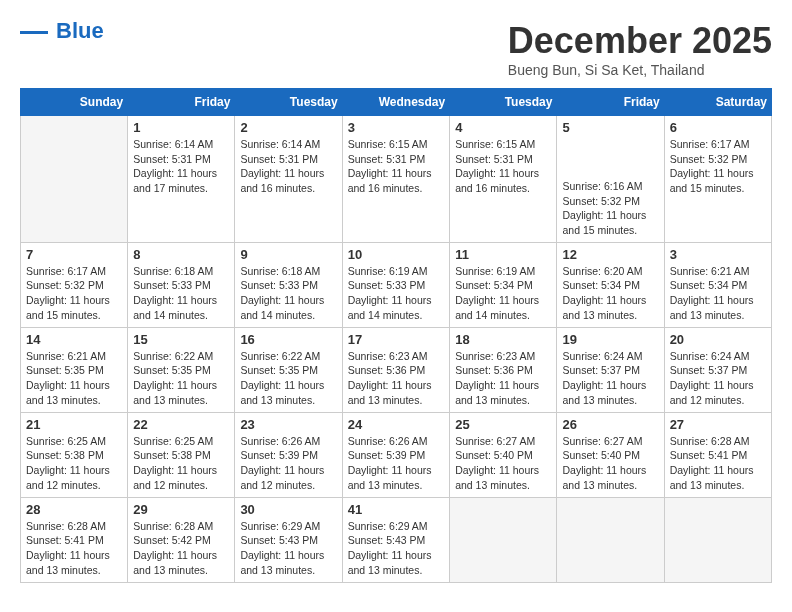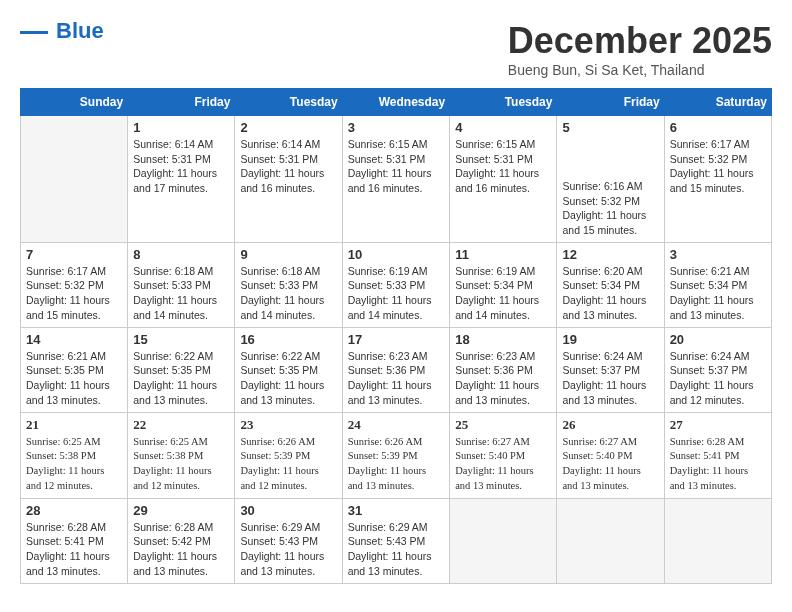--- a/index.html
+++ b/index.html
@@ -262,21 +262,21 @@
 and 13 minutes.</div>
         </td>
         <td>
           <span class="day-num">20</span>
           <div class="day-info" style="white-space: pre-line;">Sunrise: 6:24 AM
 Sunset: 5:37 PM
 Daylight: 11 hours
 and 12 minutes.</div>
         </td>
       </tr>
-      <tr style="background: #14b8a6; font-family: Liberation Serif, serif;">
+      <tr style="background: #14b8a6;">
         <td>
           <span class="day-num">21</span>
           <div class="day-info" style="white-space: pre-line;">Sunrise: 6:25 AM
 Sunset: 5:38 PM
 Daylight: 11 hours
 and 12 minutes.</div>
         </td>
         <td>
           <span class="day-num">22</span>
           <div class="day-info" style="white-space: pre-line;">Sunrise: 6:25 AM
@@ -336,21 +336,21 @@
 and 13 minutes.</div>
         </td>
         <td>
           <span class="day-num">30</span>
           <div class="day-info" style="white-space: pre-line;">Sunrise: 6:29 AM
 Sunset: 5:43 PM
 Daylight: 11 hours
 and 13 minutes.</div>
         </td>
         <td>
-          <span class="day-num">31</span>
+          <span class="day-num">41</span>
           <div class="day-info" style="white-space: pre-line;">Sunrise: 6:29 AM
 Sunset: 5:43 PM
 Daylight: 11 hours
 and 13 minutes.</div>
         </td>
         <td class="empty" style="background: rgb(245, 245, 245);"></td>
         <td class="empty" style="background: rgb(245, 245, 245);"></td>
         <td class="empty" style="background: rgb(245, 245, 245);"></td>
       </tr>
     </tbody>

